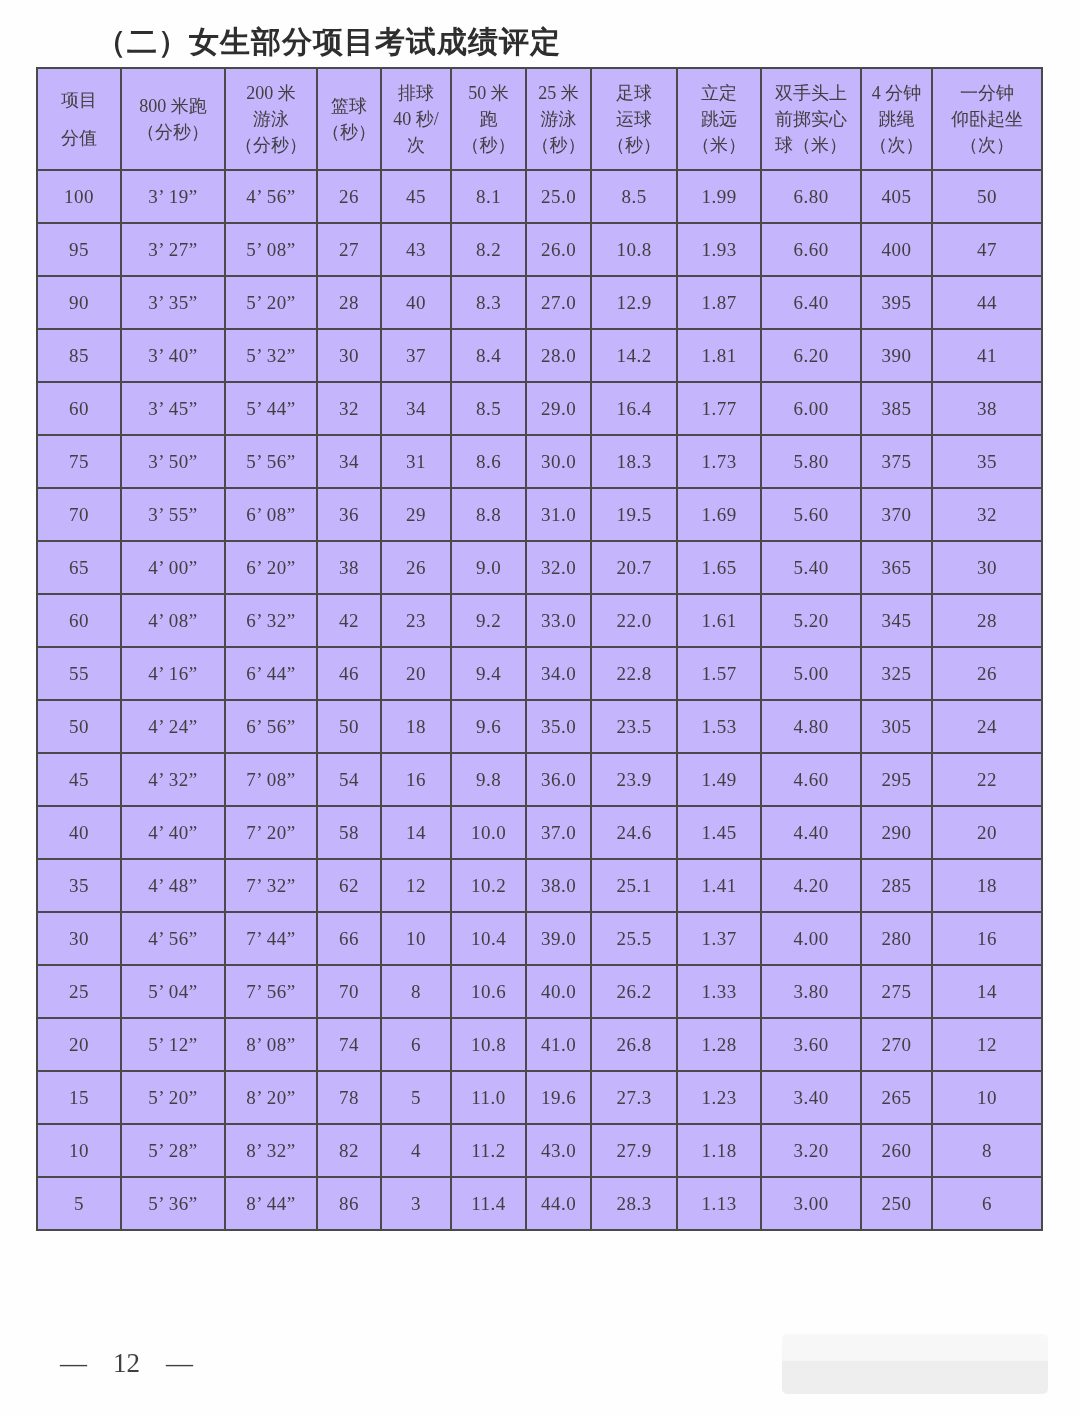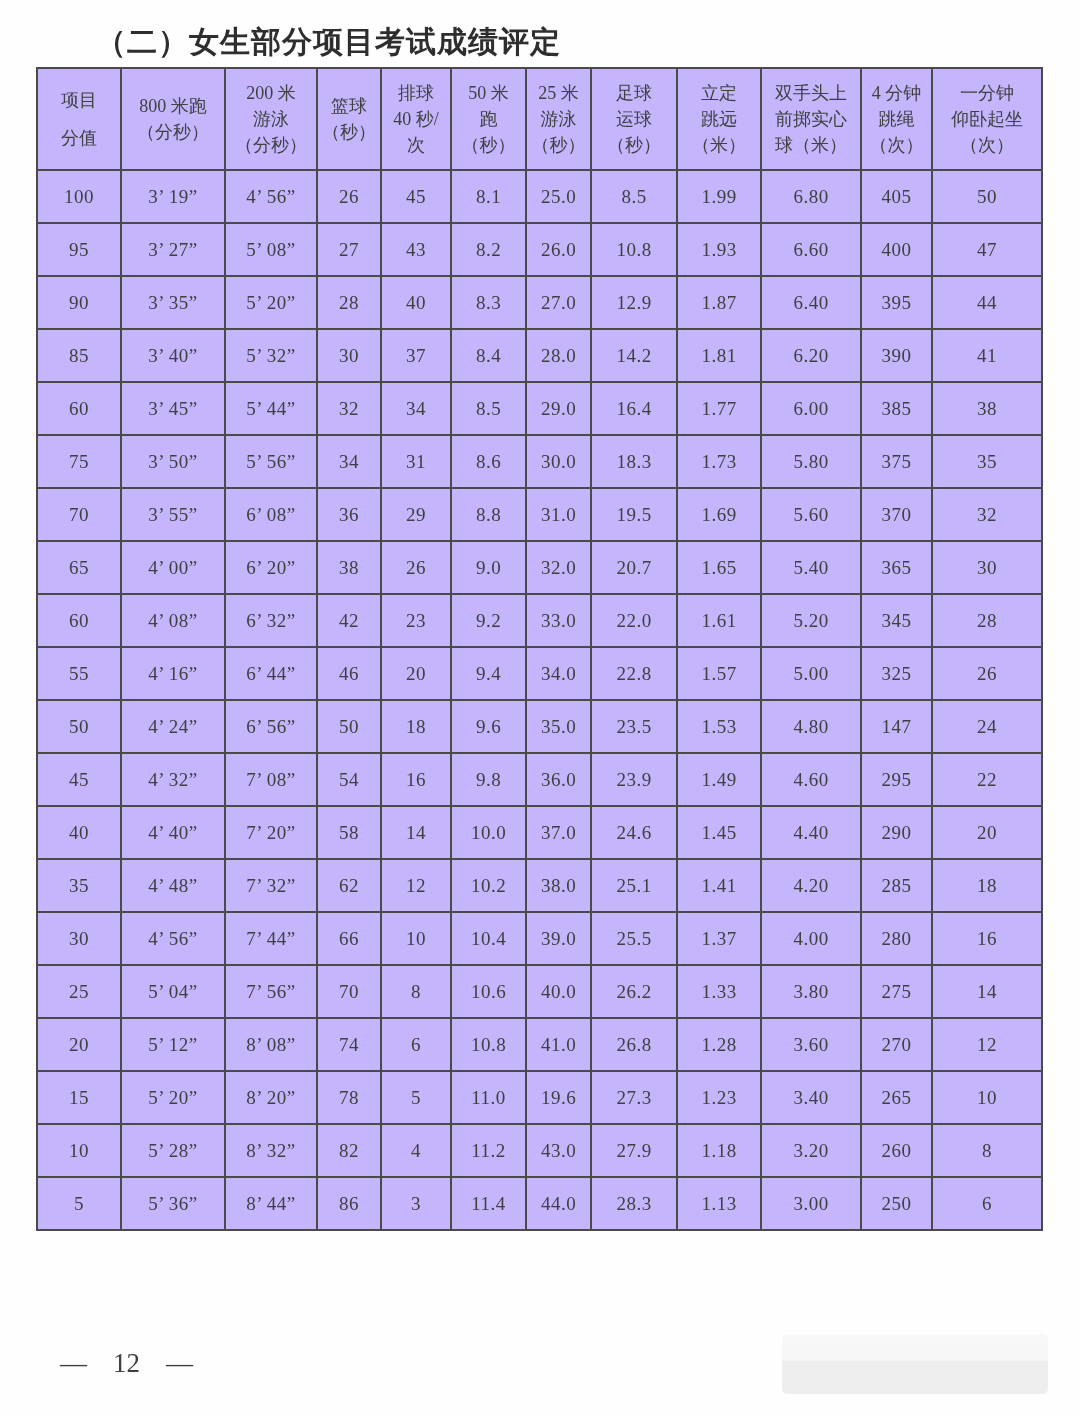--- a/index.html
+++ b/index.html
@@ -271,21 +271,21 @@
           <td>50</td>
           <td>4’ 24”</td>
           <td>6’ 56”</td>
           <td>50</td>
           <td>18</td>
           <td>9.6</td>
           <td>35.0</td>
           <td>23.5</td>
           <td>1.53</td>
           <td>4.80</td>
-          <td>147</td>
+          <td>305</td>
           <td>24</td>
         </tr>
         <tr>
           <td>45</td>
           <td>4’ 32”</td>
           <td>7’ 08”</td>
           <td>54</td>
           <td>16</td>
           <td>9.8</td>
           <td>36.0</td>

